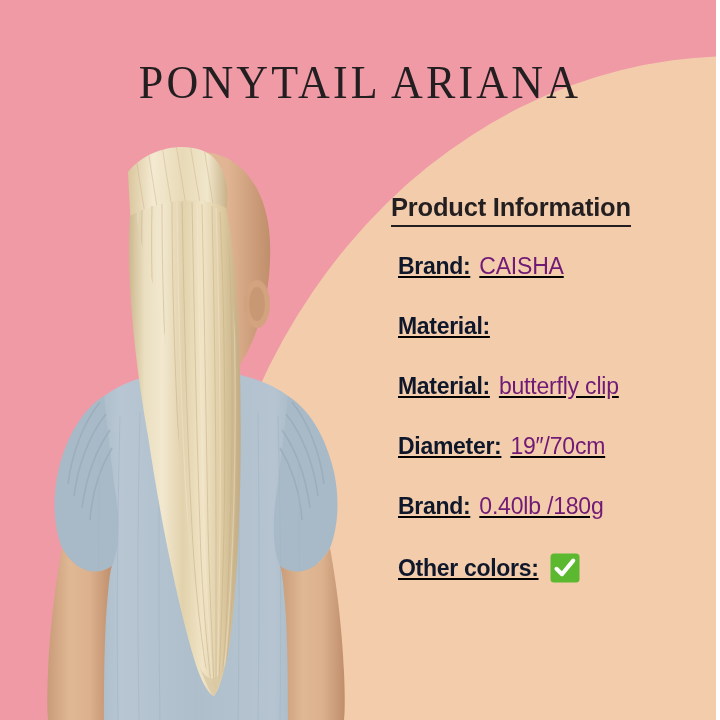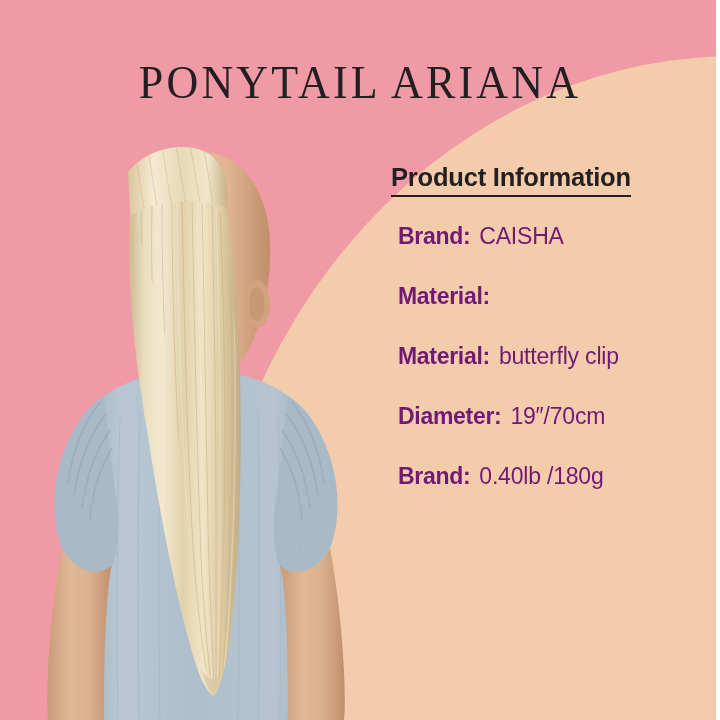--- a/index.html
+++ b/index.html
@@ -56,22 +56,23 @@
     left: 0;
     top: 96px;
     width: 400px;
     height: 624px;
   }
 
   
   .info-panel {
     position: absolute;
     left: 391px;
-    top: 162px;
+    top: 192px;
     width: 320px;
+    text-decoration: underline;
   }
   .info-heading {
     font-size: 25.5px;
     font-weight: bold;
     color: #231F20;
     letter-spacing: -0.2px;
     line-height: 30px;
     display: inline-block;
     border-bottom: 2.5px solid #231F20;
     padding-bottom: 3px;
@@ -84,21 +85,21 @@
   .spec-row {
     display: flex;
     align-items: center;
     margin-bottom: 33px;
     white-space: nowrap;
   }
   .spec-row:last-child { margin-bottom: 0; }
   .spec-key {
     font-size: 23px;
     font-weight: bold;
-    color: #701a75;
+    color: #0f172a;
     letter-spacing: -0.3px;
   }
   .spec-val {
     font-size: 23px;
     font-weight: 400;
     color: #701a75;
     letter-spacing: -0.2px;
     margin-left: 9px;
   }
   .check-badge {
@@ -296,17 +297,24 @@
       <div class="spec-row">
         <span class="spec-key">Diameter:</span>
         <span class="spec-val">19″/70cm</span>
       </div>
 
       <div class="spec-row">
         <span class="spec-key">Brand:</span>
         <span class="spec-val">0.40lb /180g</span>
       </div>
 
+      <div class="spec-row">
+        <span class="spec-key">Other colors:</span>
+        <svg class="check-badge" viewBox="0 0 30 30">
+          <rect x="0.5" y="0.5" width="29" height="29" rx="3.5" ry="3.5" fill="#5CB82E"></rect>
+          <path d="M6.5,15.8 L12,21.2 L23.2,7.6" fill="none" stroke="#FFFFFF" stroke-width="4.1" stroke-linecap="round" stroke-linejoin="round"></path>
+        </svg>
+      </div>
 
     </div>
   </div>
 
 </div>
 
 </body></html>

